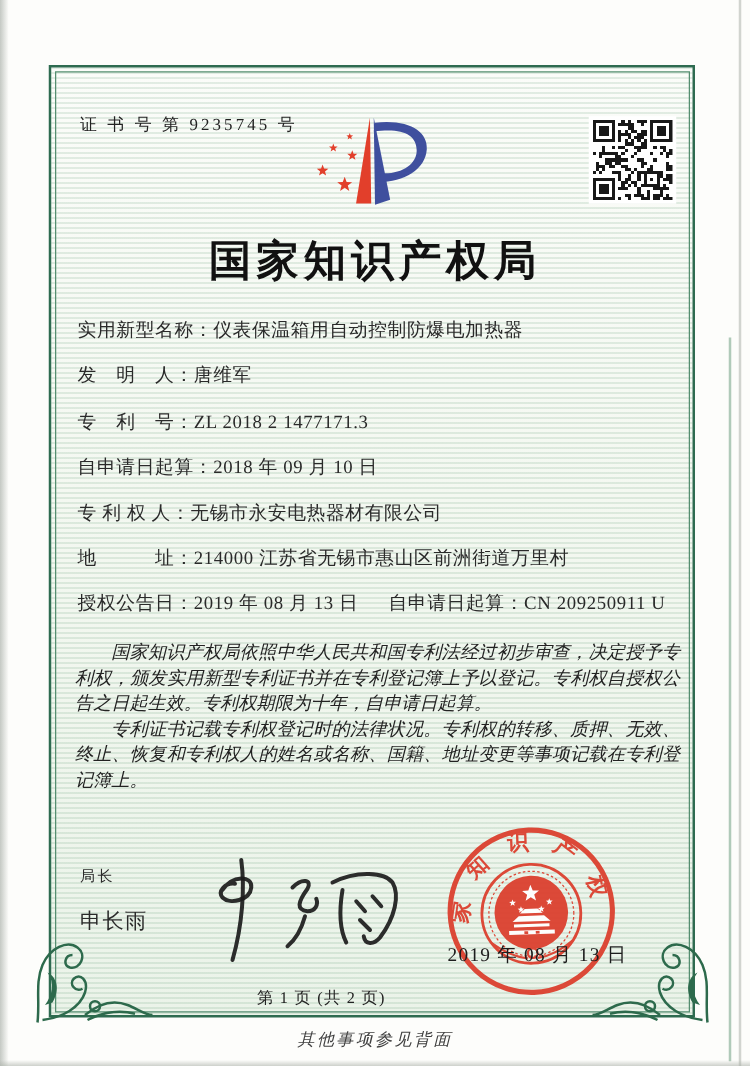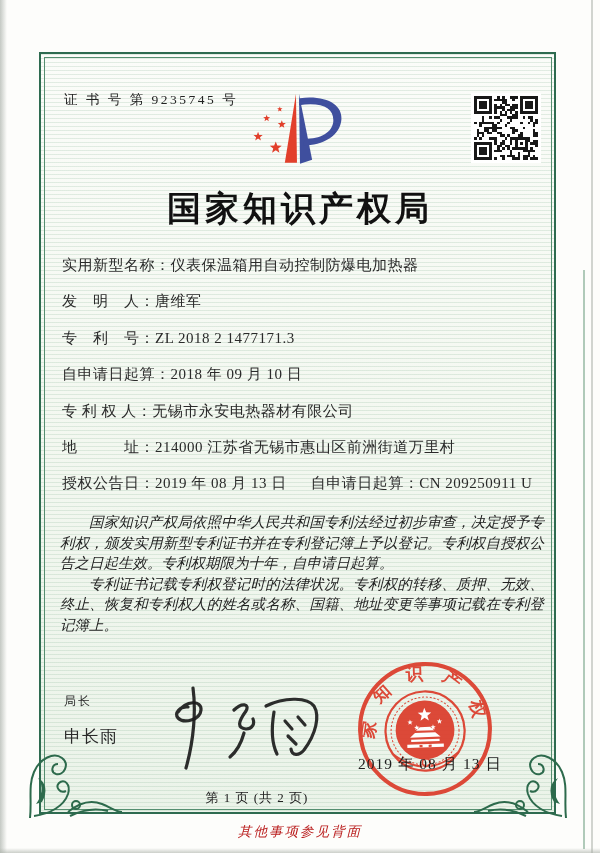--- a/index.html
+++ b/index.html
@@ -42,21 +42,21 @@
   .officer-title{position:absolute;left:64px;top:693px;font-size:12px;letter-spacing:2px;}
   .officer-name{position:absolute;left:64px;top:725px;font-size:17px;letter-spacing:1px;}
   .sig-svg{position:absolute;left:138px;top:676px;width:200px;height:104px;}
   .sig-svg path{stroke:#1b1b1b;stroke-width:3.2;fill:none;stroke-linecap:round;stroke-linejoin:round;opacity:.92;}
   .seal-svg{position:absolute;left:354px;top:658px;width:142px;height:142px;opacity:.95;transform:rotate(-2deg);}
   .seal-arc-text{font-size:17px;font-weight:700;letter-spacing:17px;fill:#dc402f;
     font-family:"Liberation Serif","DejaVu Serif",serif;}
   .seal-date{position:absolute;left:358px;top:754px;font-size:15.5px;letter-spacing:1px;color:#1d1d1d;}
   .page-info{position:absolute;left:0;top:789px;width:514px;text-align:center;font-size:13px;letter-spacing:1px;color:#222;}
   .back-note{position:absolute;left:0;top:823px;width:600px;text-align:center;
-    font-size:13.5px;font-style:italic;letter-spacing:2px;color:#b91c1c;}
+    font-size:13.5px;font-style:italic;letter-spacing:2px;color:#404040;}
   .flourish{position:absolute;width:100px;height:80px;}
   .flourish path{stroke:#2d6a4c;fill:none;stroke-width:2;}
   .flourish .leaf{fill:#2d6a4c;stroke:none;}
   .fl-left{left:24px;top:742px;}
   .fl-right{left:472px;top:742px;transform:scaleX(-1);}
 </style>
 </head>
 <body>
 
 <div class="paper">

